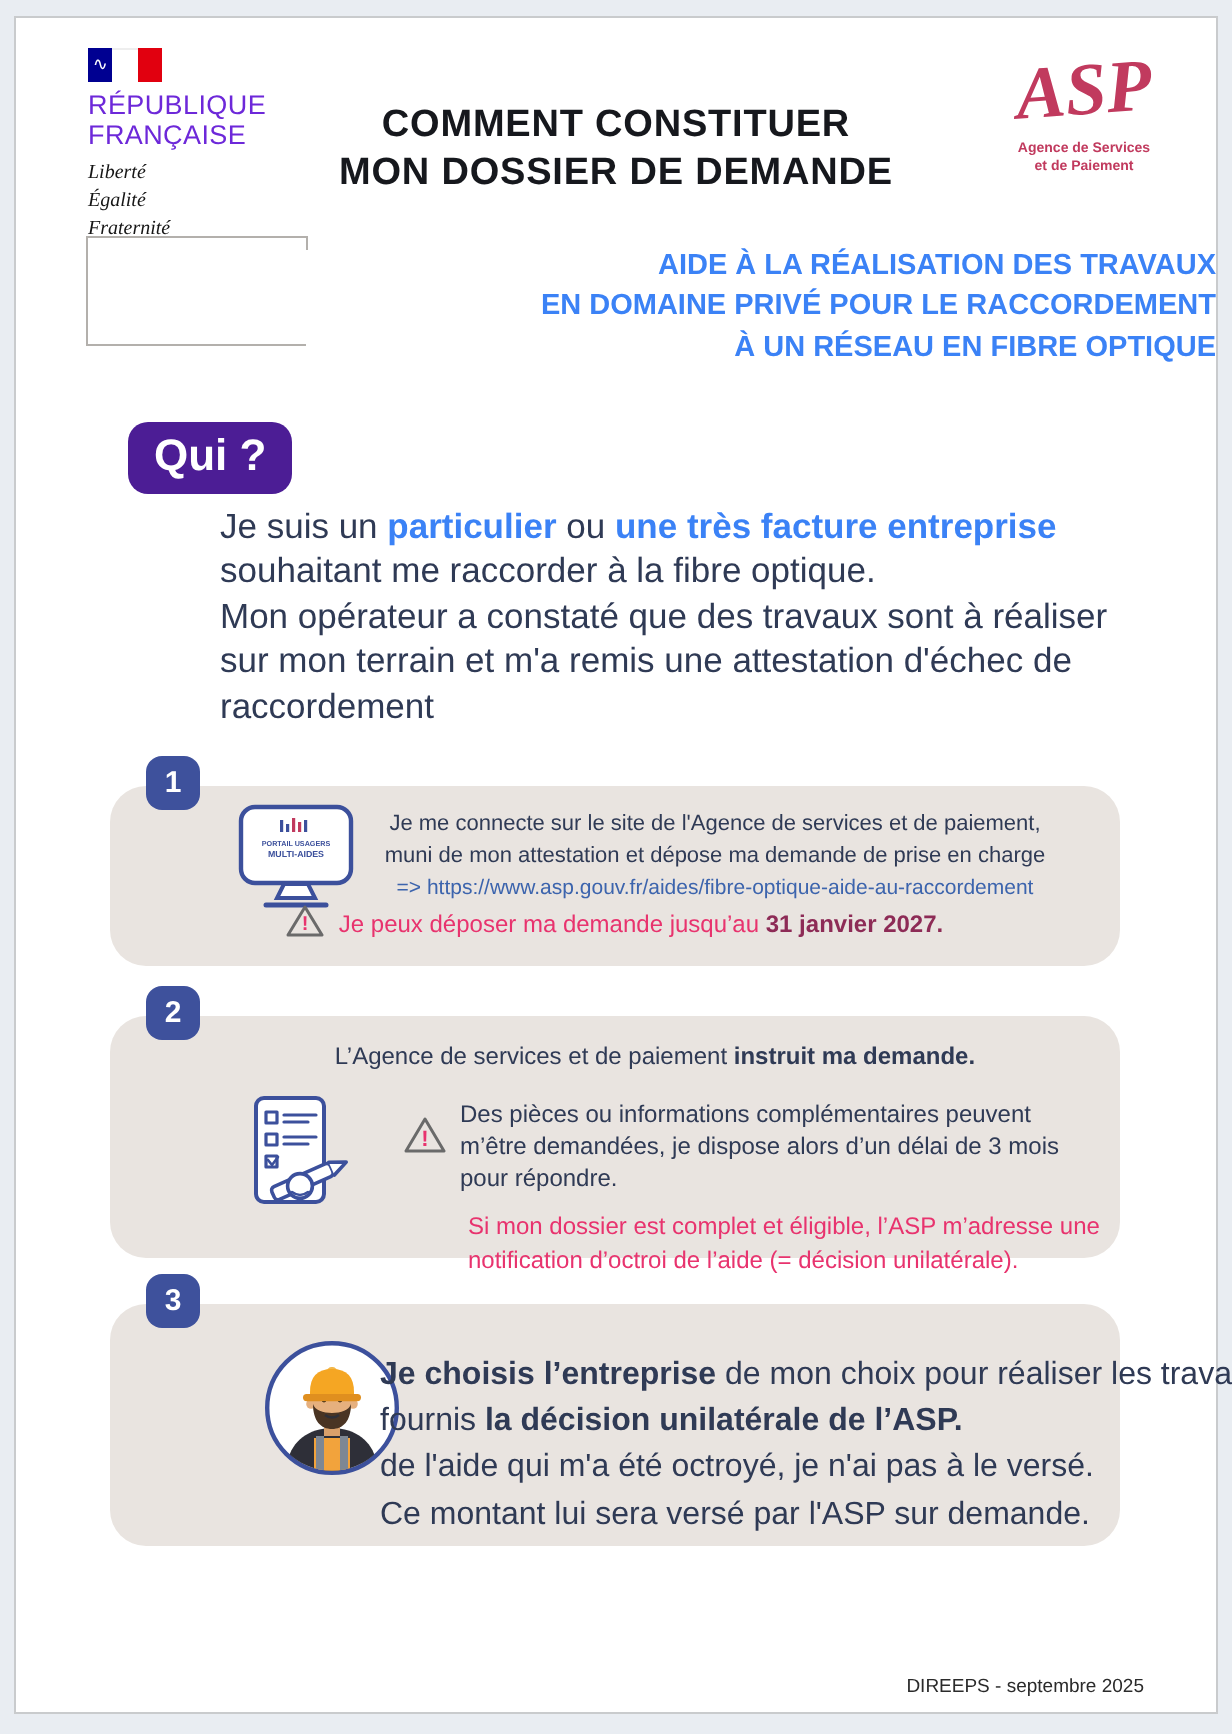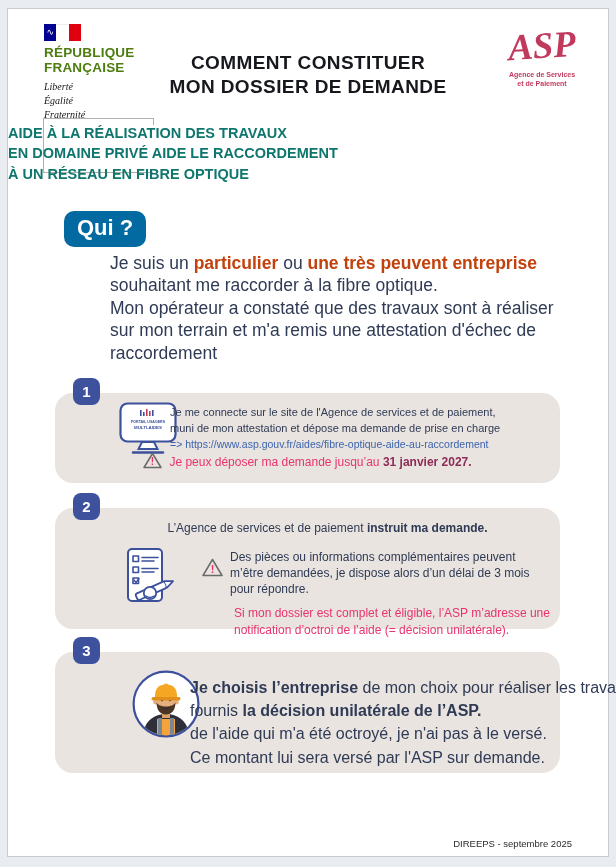--- a/index.html
+++ b/index.html
@@ -9,62 +9,62 @@
   .card { position:absolute; left:7px; top:8px; width:602px; height:849px;
           background:#ffffff; border:1px solid #c9cbcd; }
 
   
   .marianne { position:absolute; left:36px; top:15px; }
   .flag { display:flex; width:37px; height:17px; margin-bottom:4px; }
   .flag span { width:12.33px; height:17px; display:block; }
   .flag .b { background:#000091; color:#fff; font-size:9px; line-height:17px; text-align:center; }
   .flag .w { background:#ffffff; border-top:1px solid #eee; }
   .flag .r { background:#e1000f; }
-  .rf-name { font-size:13.5px; font-weight:bold; color:#4d7c0f; line-height:1.12; letter-spacing:.2px; }
+  .rf-name { font-size:13.5px; font-weight:normal; color:#6d28d9; line-height:1.12; letter-spacing:.2px; }
   .motto { margin-top:5px; font-family:"Liberation Serif", serif; font-style:italic;
            font-size:10px; color:#161616; line-height:1.4; }
 
   .doc-title { position:absolute; left:120px; right:120px; top:42px; text-align:center;
                font-size:19px; font-weight:bold; color:#16181d; line-height:1.28; letter-spacing:.4px; }
 
   .asp-logo { position:absolute; left:489px; top:18px; width:90px; text-align:center; color:#c13a5e; }
   .asp-acronym { font-family:"Liberation Serif", serif; font-style:italic; font-weight:bold;
                  font-size:37px; line-height:1; transform:rotate(-4deg); display:inline-block; }
   .asp-sub { margin-top:6px; font-size:7px; font-weight:bold; line-height:1.35; }
 
   
   .frame-deco { position:absolute; left:35px; top:109px; width:110px; height:55px;
                 border:1px solid #b3b0ac; border-right:none; }
   .frame-deco::after { content:""; position:absolute; right:-1px; top:-1px; width:1px; height:7px; background:#b3b0ac; }
 
-  .pink-heading { position:absolute; left:0; right:0; top:114px; text-align:left;
-                  color:#0f766e; font-weight:bold; font-size:14.5px; line-height:1.4; }
-
-  .qui-badge { position:absolute; left:56px; top:202px; background:#0369a1; color:#fff;
+  .pink-heading { position:absolute; left:0; right:0; top:114px; text-align:right;
+                  color:#3b82f6; font-weight:bold; font-size:14.5px; line-height:1.4; }
+
+  .qui-badge { position:absolute; left:56px; top:202px; background:#4c1d95; color:#fff;
                font-size:22px; font-weight:bold; padding:4px 13px 6px; border-radius:10px; }
 
   .intro { position:absolute; left:102px; top:243px; width:460px;
            font-size:17.5px; line-height:1.28; color:#2f3a55; }
-  .intro .blue { color:#c2410c; font-weight:bold; }
+  .intro .blue { color:#3b82f6; font-weight:bold; }
 
   
   .step-box { position:absolute; left:47px; width:505px; background:#e9e4e0; border-radius:18px; }
   .box1 { top:384px; height:90px; }
   .box2 { top:499px; height:121px; }
   .box3 { top:643px; height:121px; }
 
   .num-badge { position:absolute; left:18px; top:-15px; width:27px; height:27px;
                background:#3e519c; border-radius:8px; color:#fff; font-weight:bold;
                font-size:15px; text-align:center; line-height:27px; }
   .num-badge::after { content:""; position:absolute; left:4px; bottom:-3px; width:9px; height:9px;
                       background:#3e519c; transform:rotate(45deg); z-index:-1; }
   .num-badge i { position:relative; font-style:normal; }
 
   .monitor-icon { position:absolute; left:64px; top:9px; }
-  .s1-text { position:absolute; left:115px; right:15px; top:12px; text-align:left;
+  .s1-text { position:absolute; left:115px; right:15px; top:12px; text-align:center;
              font-size:11px; line-height:1.45; color:#2f3a55; white-space:nowrap; }
   .s1-link-line { font-size:10.5px; color:#3c64ad; }
   .s1-link-line a { color:#3c64ad; text-decoration:none; }
   .warn-line { position:absolute; left:0; right:0; bottom:11px; display:flex;
                justify-content:center; align-items:center; gap:7px;
                font-size:12px; color:#e8336e; white-space:nowrap; }
   .warn-line b { color:#8d2b56; }
 
   .s2-title { position:absolute; left:0; right:0; top:13px; text-align:center;
               font-size:12px; color:#2f3a55; white-space:nowrap;padding-left:40px; }
@@ -115,28 +115,28 @@
       <div class="asp-sub">
         <div>Agence de Services</div>
         <div>et de Paiement</div>
       </div>
     </div>
 
     <div class="frame-deco"></div>
 
     <div class="pink-heading">
       <div>AIDE À LA RÉALISATION DES TRAVAUX</div>
-      <div>EN DOMAINE PRIVÉ AIDE LE RACCORDEMENT</div>
+      <div>EN DOMAINE PRIVÉ POUR LE RACCORDEMENT</div>
       <div>À UN RÉSEAU EN FIBRE OPTIQUE</div>
     </div>
 
     <div class="qui-badge">Qui ?</div>
 
     <div class="intro">
-      <p><span>Je suis un </span><span class="blue">particulier</span><span> ou </span><span class="blue">une très peuvent entreprise</span><span> souhaitant me raccorder à la fibre optique.</span></p>
+      <p><span>Je suis un </span><span class="blue">particulier</span><span> ou </span><span class="blue">une très facture entreprise</span><span> souhaitant me raccorder à la fibre optique.</span></p>
       <p>Mon opérateur a constaté que des travaux sont à réaliser sur mon terrain et m'a remis une attestation d'échec de raccordement</p>
     </div>
 
     <div class="step-box box1">
       <div class="num-badge"><i>1</i></div>
 
       <div class="monitor-icon">
         <svg width="58" height="53" viewBox="0 0 58 53">
           <rect x="1.5" y="1.5" width="55" height="38" rx="7" fill="#ffffff" stroke="#3c509c" stroke-width="2.2"></rect>
           <rect x="21" y="8" width="1.6" height="6" fill="#3c509c"></rect>

